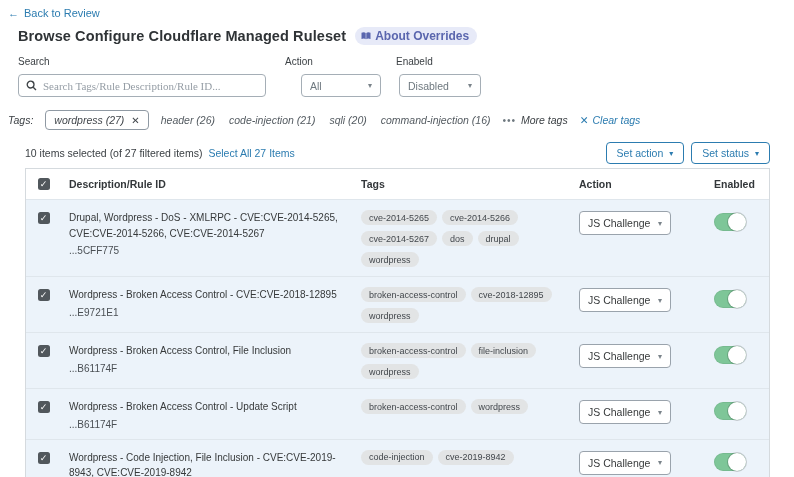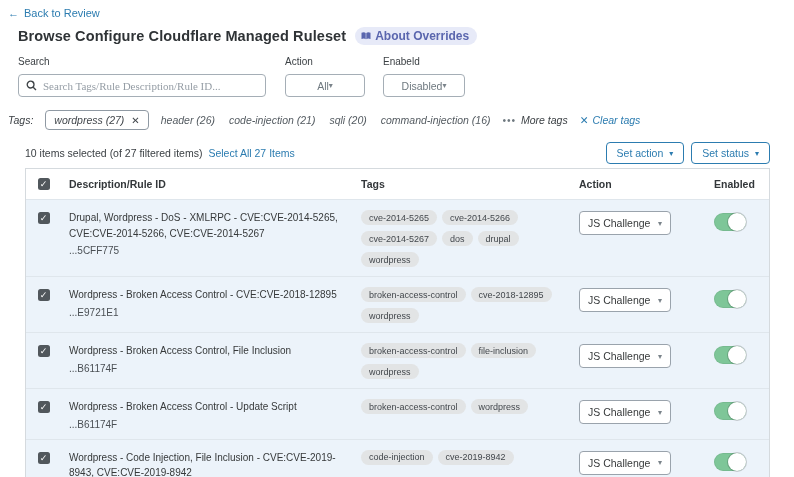--- a/index.html
+++ b/index.html
@@ -14,30 +14,30 @@
   .title-row { position:absolute; left:18px; top:27px; display:flex; align-items:center; gap:9px; }
   .page-title { font-size:14.5px; font-weight:bold; color:#2f3336; letter-spacing:.1px; }
   .badge { display:inline-flex; align-items:center; gap:4px; background:#e7eaf8; color:#5a66ae;
     border-radius:9px; padding:2px 8px 2px 6px; font-size:12px; font-weight:bold; }
   .badge svg { display:block; }
 
   
   .filter-label { position:absolute; font-size:10px; color:#3c4145; }
   .search-label { left:18px; top:56px; }
   .action-label { left:285px; top:56px; }
-  .enabled-label { left:383px; top:56px;text-align:right; }
+  .enabled-label { left:396px; top:56px;text-align:right; }
   .search-box { position:absolute; left:18px; top:74px; width:248px; height:23px;
     border:1px solid #a5aeb6; border-radius:4px; background:#fff; display:flex;
     align-items:center; padding:0 7px; gap:6px; }
   .search-box input { border:none; outline:none; flex:1; font-size:11px; color:#36393a;
     font-family:Liberation Serif, serif; background:transparent; }
   .search-box input::placeholder { color:#959da5; }
   .dropdown { position:absolute; top:74px; height:23px; border:1px solid #a5aeb6;
     border-radius:4px; background:#fff; display:flex; align-items:center;
-    justify-content:center; padding:0 8px; font-size:10.5px; color:#6e787f; cursor:pointer; }
+    justify-content:space-between; padding:0 8px; font-size:10.5px; color:#6e787f; cursor:pointer;margin-left:16px; }
   .dd-action { left:285px; width:80px; }
   .dd-enabled { left:383px; width:82px; }
   .caret { font-size:8px; color:#7a838a; }
 
   
   .tags-bar { position:absolute; left:8px; top:110px; width:780px; display:flex;
     align-items:center; gap:12px; font-size:10.5px;font-style:italic; }
   .tags-label { color:#3c4145; }
   .tag-chip { display:inline-flex; align-items:center; gap:7px; border:1px solid #8f99a3;
     border-radius:4px; padding:3px 8px; color:#42474c; background:#fff; cursor:pointer; }

